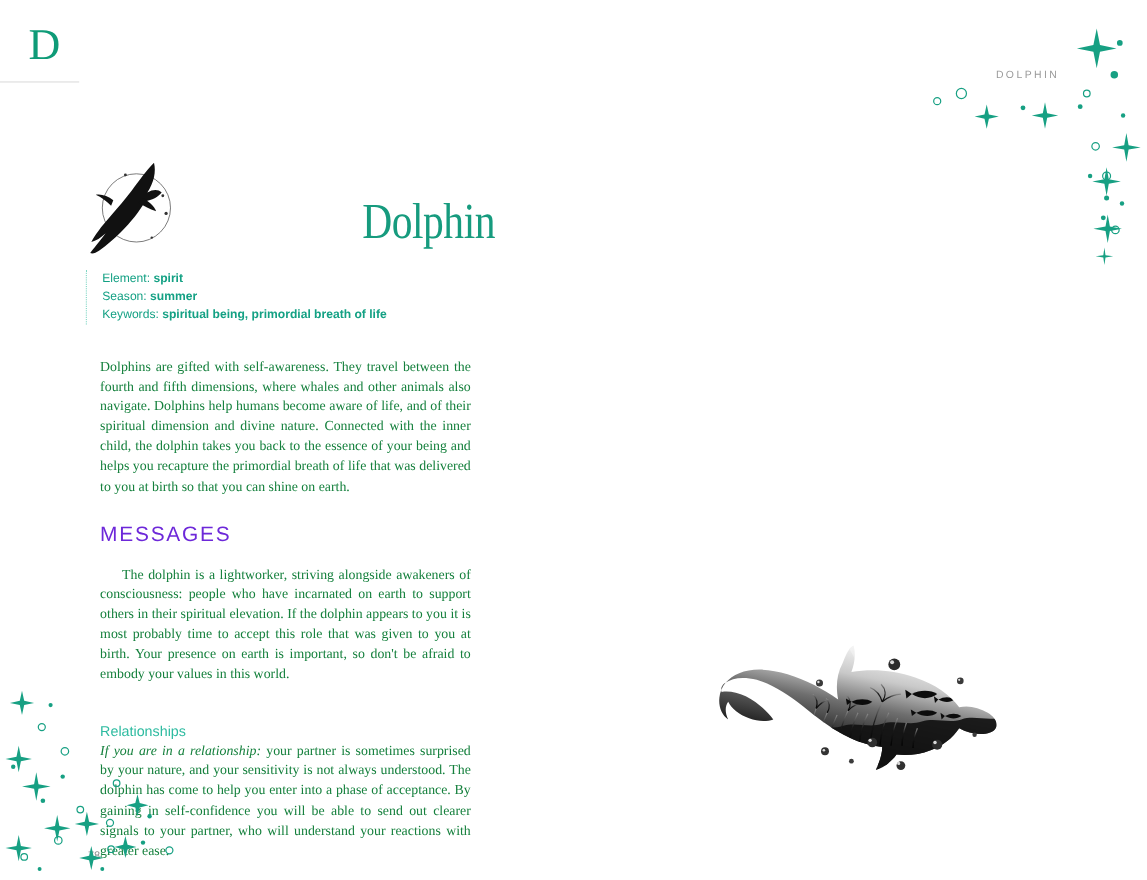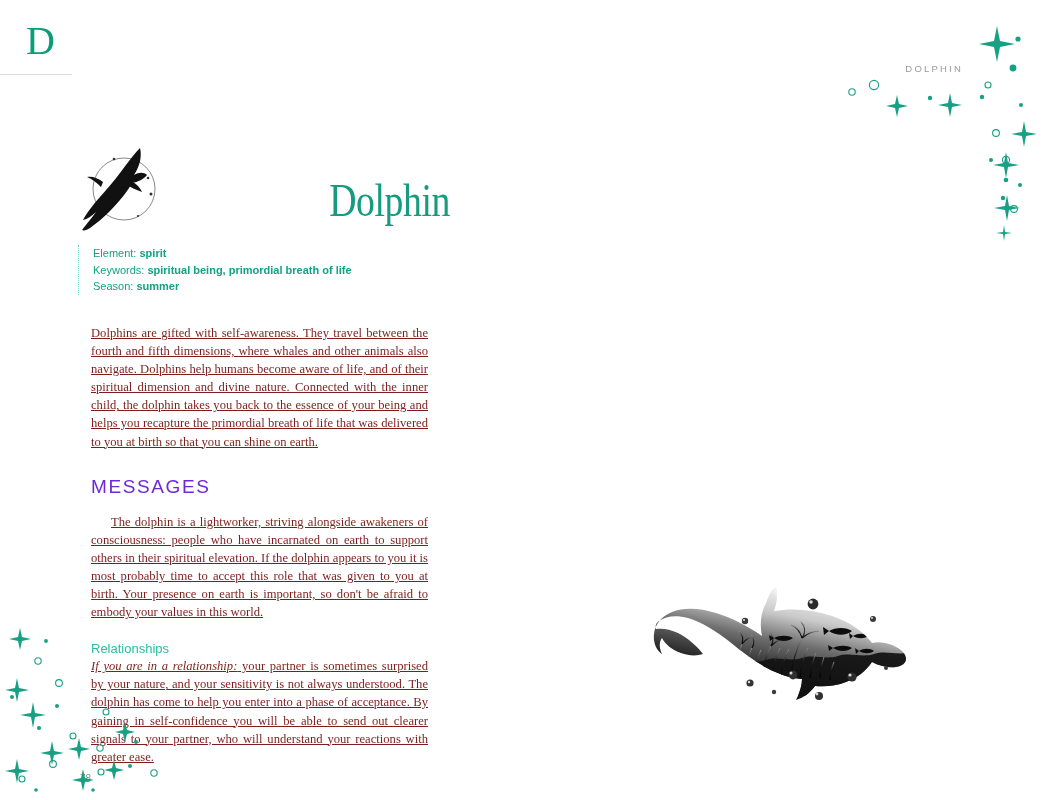--- a/index.html
+++ b/index.html
@@ -114,25 +114,24 @@
     position: absolute;
     left: 91px;
     top: 324px;
     width: 353px;
   }
 
   p.body {
     font-family: "Liberation Serif", serif;
     font-size: 12.6px;
     line-height: 18.1px;
-    color: #7f1d1d;
+    color: #15803d;
     text-align: justify;
     text-justify: inter-word;
     margin: 0 16px 0 0;
-    text-decoration: underline;
   }
   p.body.indent { text-indent: 20px; }
 
   .lead-in {
     font-style: italic;
   }
 
   
   h2.section-major {
     font-family: "Liberation Sans", sans-serif;
@@ -140,21 +139,21 @@
     font-weight: 400;
     letter-spacing: 1.6px;
     color: #6d28d9;
     margin: 25px 0 15px 0;
   }
   h3.section-minor {
     font-family: "Liberation Sans", sans-serif;
     font-size: 13px;
     font-weight: 400;
     color: #2dbba0;
-    margin: 20px 0 1px 0;
+    margin: 36px 0 1px 0;
   }
 
   
   .folio {
     position: absolute;
     font-family: "Liberation Sans", sans-serif;
     font-size: 10px;
     color: #8e8e8e;
   }
   .folio-left { left: 80px; top: 773px; }
@@ -205,26 +204,26 @@
     </div>
 
     <div class="entry-title">Dolphin</div>
 
     <div class="meta-block">
       <div class="meta-row">
         <span>Element:</span>
         <span class="mval">spirit</span>
       </div>
       <div class="meta-row">
+        <span>Season:</span>
+        <span class="mval">summer</span>
+      </div>
+      <div class="meta-row">
         <span>Keywords:</span>
         <span class="mval">spiritual being, primordial breath of life</span>
-      </div>
-      <div class="meta-row">
-        <span>Season:</span>
-        <span class="mval">summer</span>
       </div>
     </div>
 
     <div class="body-col-left">
       <p class="body">Dolphins are gifted with self-awareness. They travel between the fourth and fifth dimensions, where whales and other animals also navigate. Dolphins help humans become aware of life, and of their spiritual dimension and divine nature. Connected with the inner child, the dolphin takes you back to the essence of your being and helps you recapture the primordial breath of life that was delivered to you at birth so that you can shine on earth.</p>
 
       <h2 class="section-major">MESSAGES</h2>
 
       <p class="body indent">The dolphin is a lightworker, striving alongside awakeners of consciousness: people who have incarnated on earth to support others in their spiritual elevation. If the dolphin appears to you it is most probably time to accept this role that was given to you at birth. Your presence on earth is important, so don't be afraid to embody your values in this world.</p>
 

